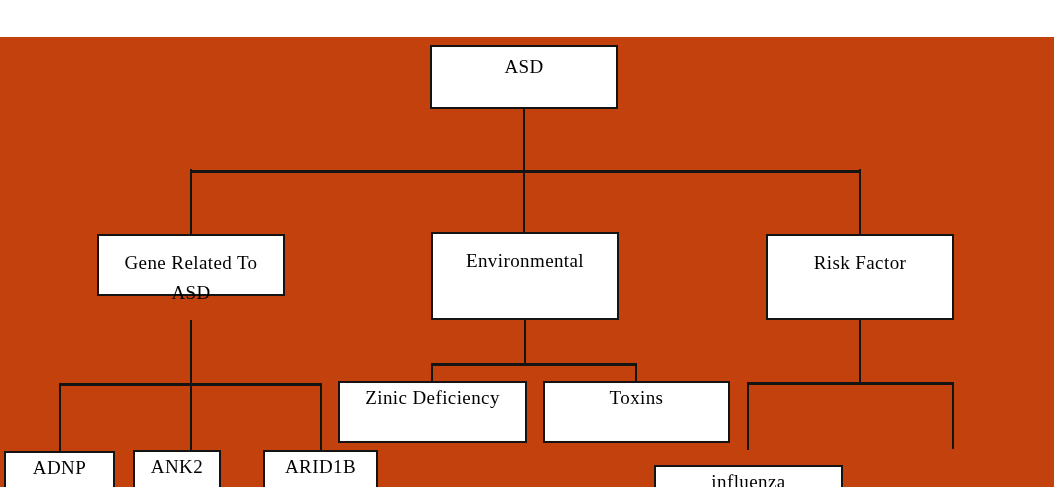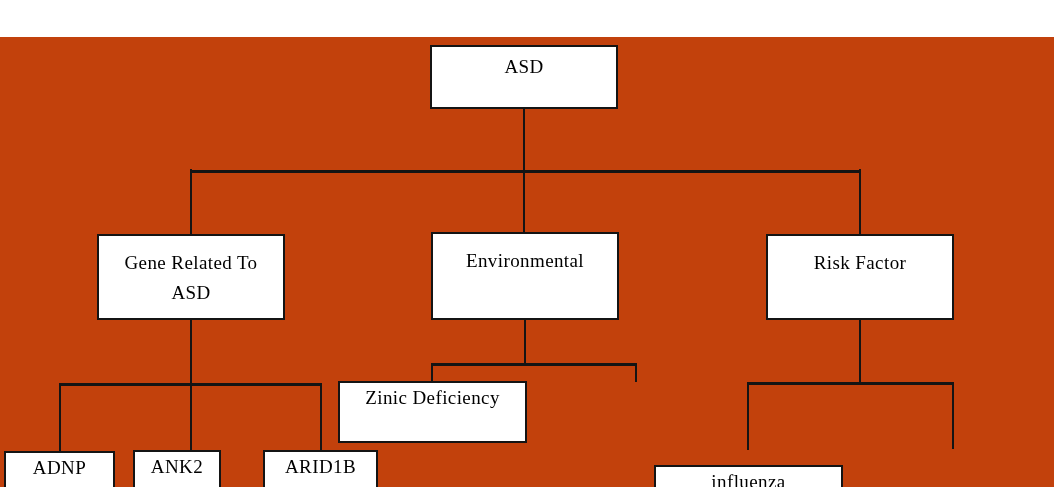--- a/index.html
+++ b/index.html
@@ -31,37 +31,40 @@
     <path d="M524 70 V135 M191 132 V197 M524 132 V196 M860 132 V197
              M191 283 V348 M60 346 V414 M191 346 V413 M321 346 V413
              M525 283 V328 M432 326 V345 M636 326 V345
              M860 283 V347 M748 345 V413 M953 345 V412" stroke="#141414" stroke-width="2" fill="none" shape-rendering="crispEdges"></path>
   </svg>
 
   <div class="node l1" style="left:430px; top:8px; width:188px; height:64px;">
     <span>ASD</span>
   </div>
 
-  <div class="node l2" style="left:97px; top:197px; width:188px; height:86px;text-align:right;">
+  <div class="node l2" style="left:97px; top:197px; width:188px; height:62px;text-align:right;">
     <span>Gene Related To</span>
     <span>ASD</span>
   </div>
 
   <div class="node l2" style="left:766px; top:197px; width:188px; height:86px;">
     <span>Risk Factor</span>
   </div>
 
   <div class="node l2" style="left:431px; top:195px; width:188px; height:88px;">
     <span>Environmental</span>
   </div>
 
   <div class="node l3" style="left:338px; top:344px; width:189px; height:62px;">
     <span>Zinic Deficiency</span>
   </div>
 
+  <div class="node l3" style="left:543px; top:344px; width:187px; height:62px;">
+    <span>Toxins</span>
+  </div>
 
   <div class="node l3" style="left:4px; top:414px; width:111px; height:64px;">
     <span>ADNP</span>
   </div>
 
   <div class="node l3" style="left:133px; top:413px; width:88px; height:65px;">
     <span>ANK2</span>
   </div>
 
   <div class="node l3" style="left:263px; top:413px; width:115px; height:65px;">

